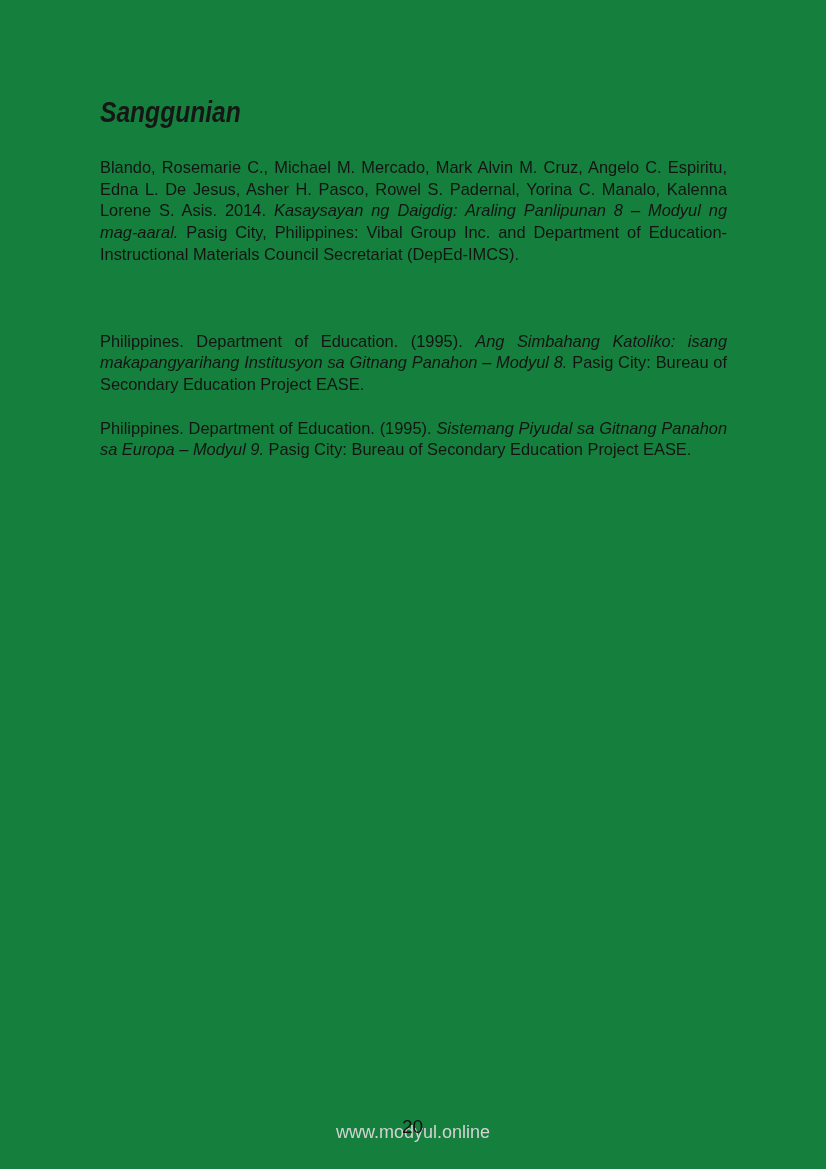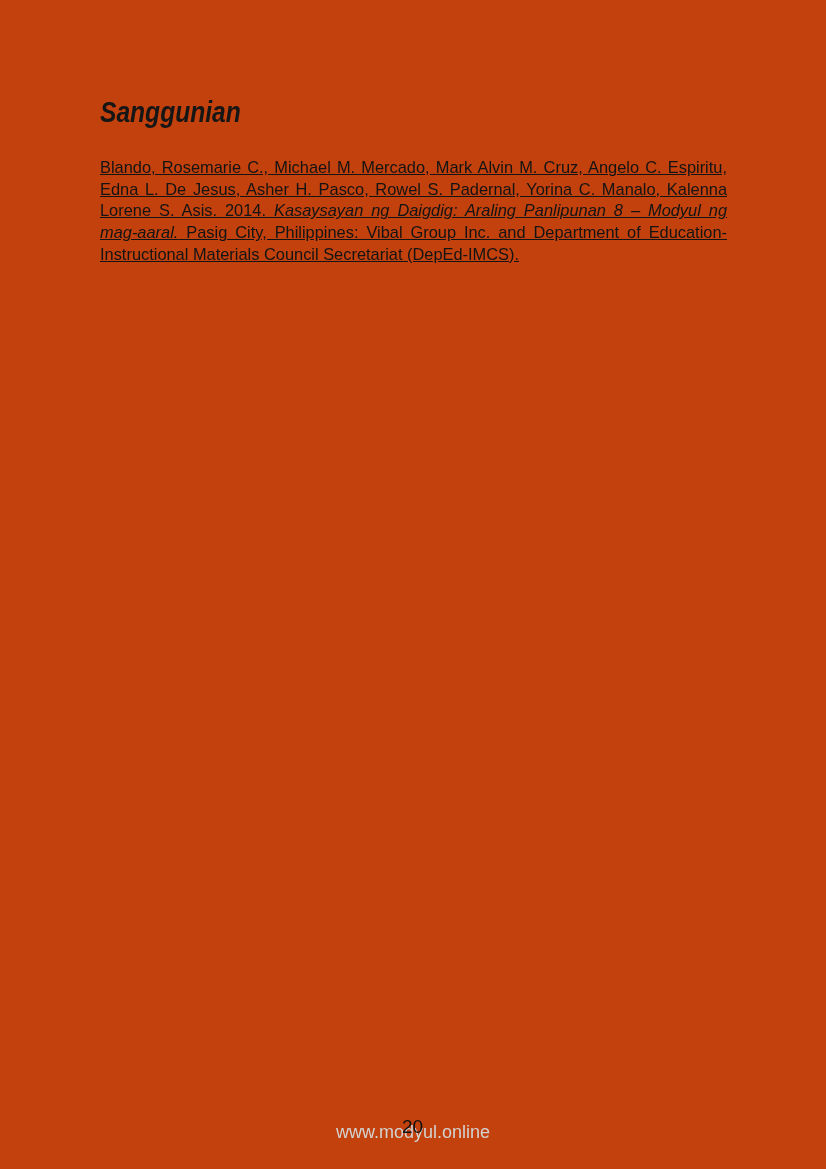--- a/index.html
+++ b/index.html
@@ -4,21 +4,21 @@
 <style>
   html, body {
     margin: 0;
     padding: 0;
     background: #ffffff;
   }
   .page {
     position: relative;
     width: 826px;
     height: 1169px;
-    background: #c2410c;
+    background: #15803d;
     overflow: hidden;
     font-family: "Liberation Sans", sans-serif;
     color: #141414;
   }
   .content {
     position: absolute;
     left: 100px;
     top: 97px;
     width: 627px;
   }
@@ -38,21 +38,20 @@
   }
   .ref {
     margin: 0 0 22px 0;
     font-size: 16.4px;
     line-height: 21.7px;
     text-align: justify;
     color: #141414;
   }
   .ref.gap-large {
     margin-bottom: 65px;
-    text-decoration: underline;
   }
   .run-italic {
     font-style: italic;
   }
   .footer {
     position: absolute;
     top: 1117px;
     left: 0;
     width: 826px;
     height: 34px;
@@ -85,22 +84,24 @@
 <div class="page">
 
   <div class="content">
 
     <h1 class="doc-title"><span class="squeeze">Sanggunian</span></h1>
 
     <div>
 
       <p class="ref gap-large"><span>Blando, Rosemarie C., Michael M. Mercado, Mark Alvin M. Cruz, Angelo C. Espiritu, Edna L. De Jesus, Asher H. Pasco, Rowel S. Padernal, Yorina C. Manalo, Kalenna Lorene S. Asis. 2014. </span><span class="run-italic">Kasaysayan ng Daigdig: Araling Panlipunan 8 – Modyul ng mag-aaral.</span><span> Pasig City, Philippines: Vibal Group Inc. and Department of Education-Instructional Materials Council Secretariat (DepEd-IMCS).</span></p>
 
+      <p class="ref"><span>Philippines. Department of Education. (1995). </span><span class="run-italic">Ang Simbahang Katoliko: isang makapangyarihang Institusyon sa Gitnang Panahon – Modyul 8.</span><span> Pasig City: Bureau of Secondary Education Project EASE.</span></p>
 
 
+      <p class="ref"><span>Philippines. Department of Education. (1995). </span><span class="run-italic">Sistemang Piyudal sa Gitnang Panahon sa Europa – Modyul 9.</span><span> Pasig City: Bureau of Secondary Education Project EASE.</span></p>
 
 
     </div>
   </div>
 
   <div class="footer">
     <span class="watermark">www.modyul.online</span>
     <span class="page-number">20</span>
   </div>
 

